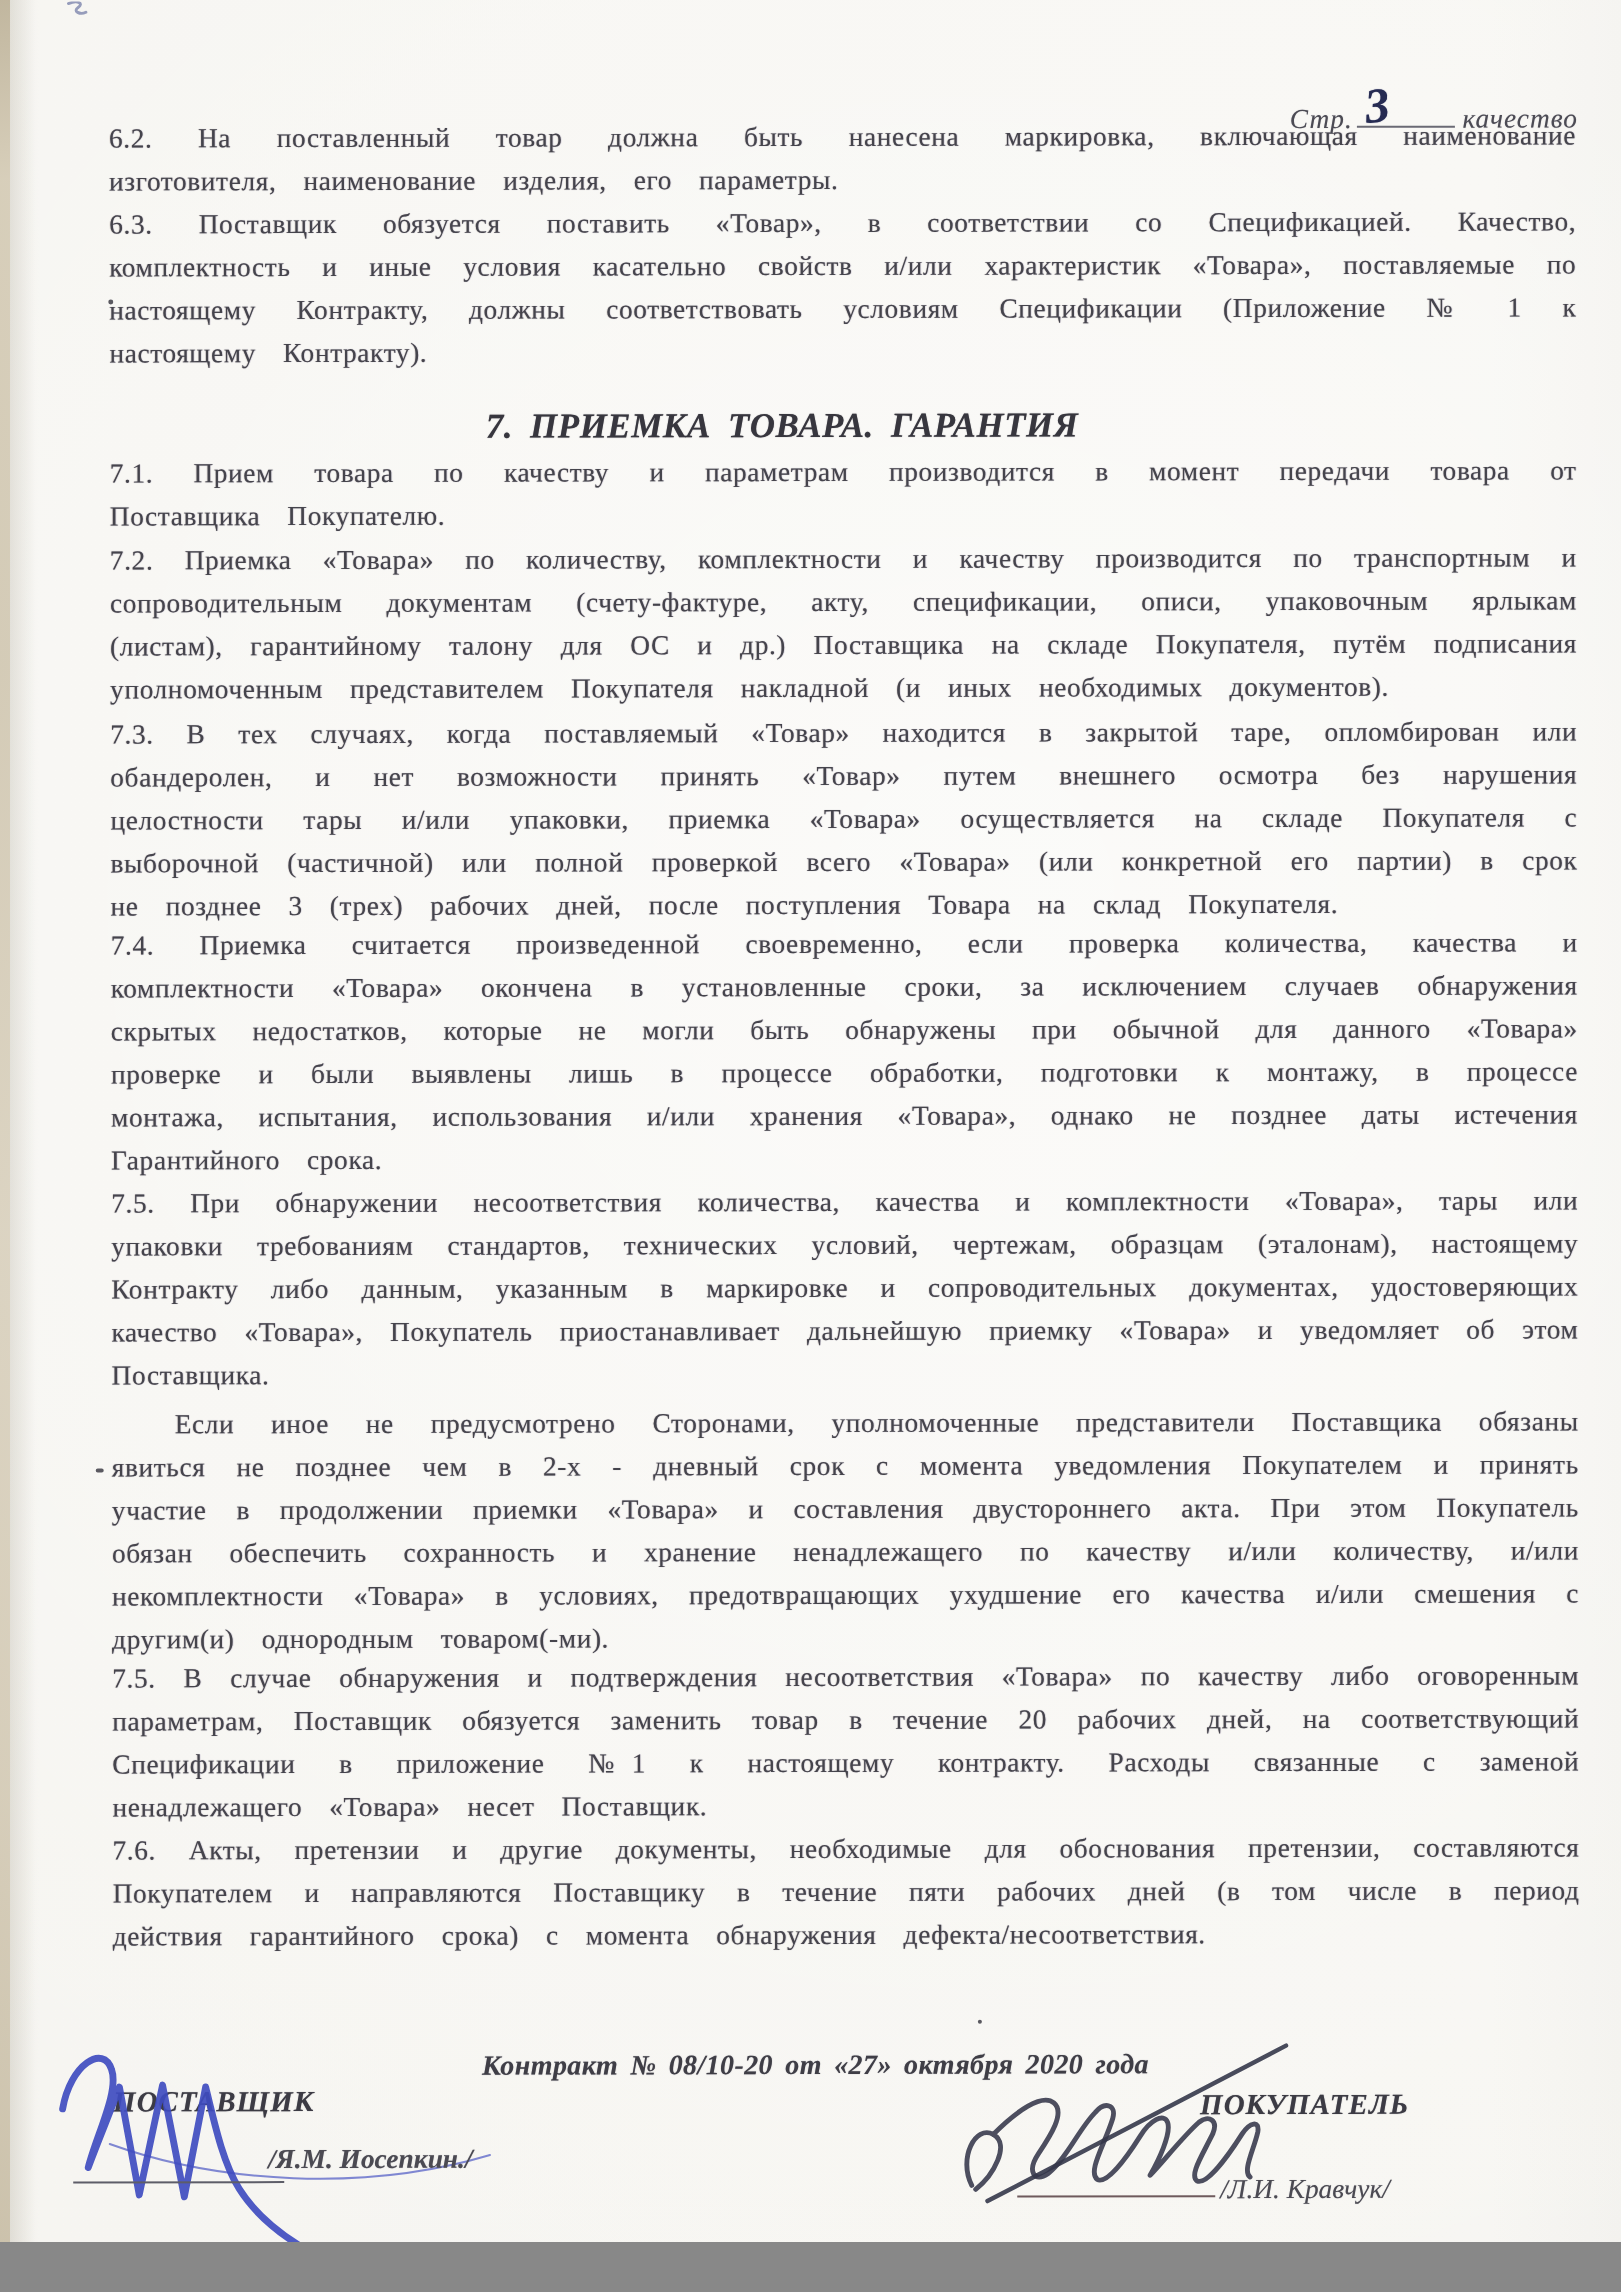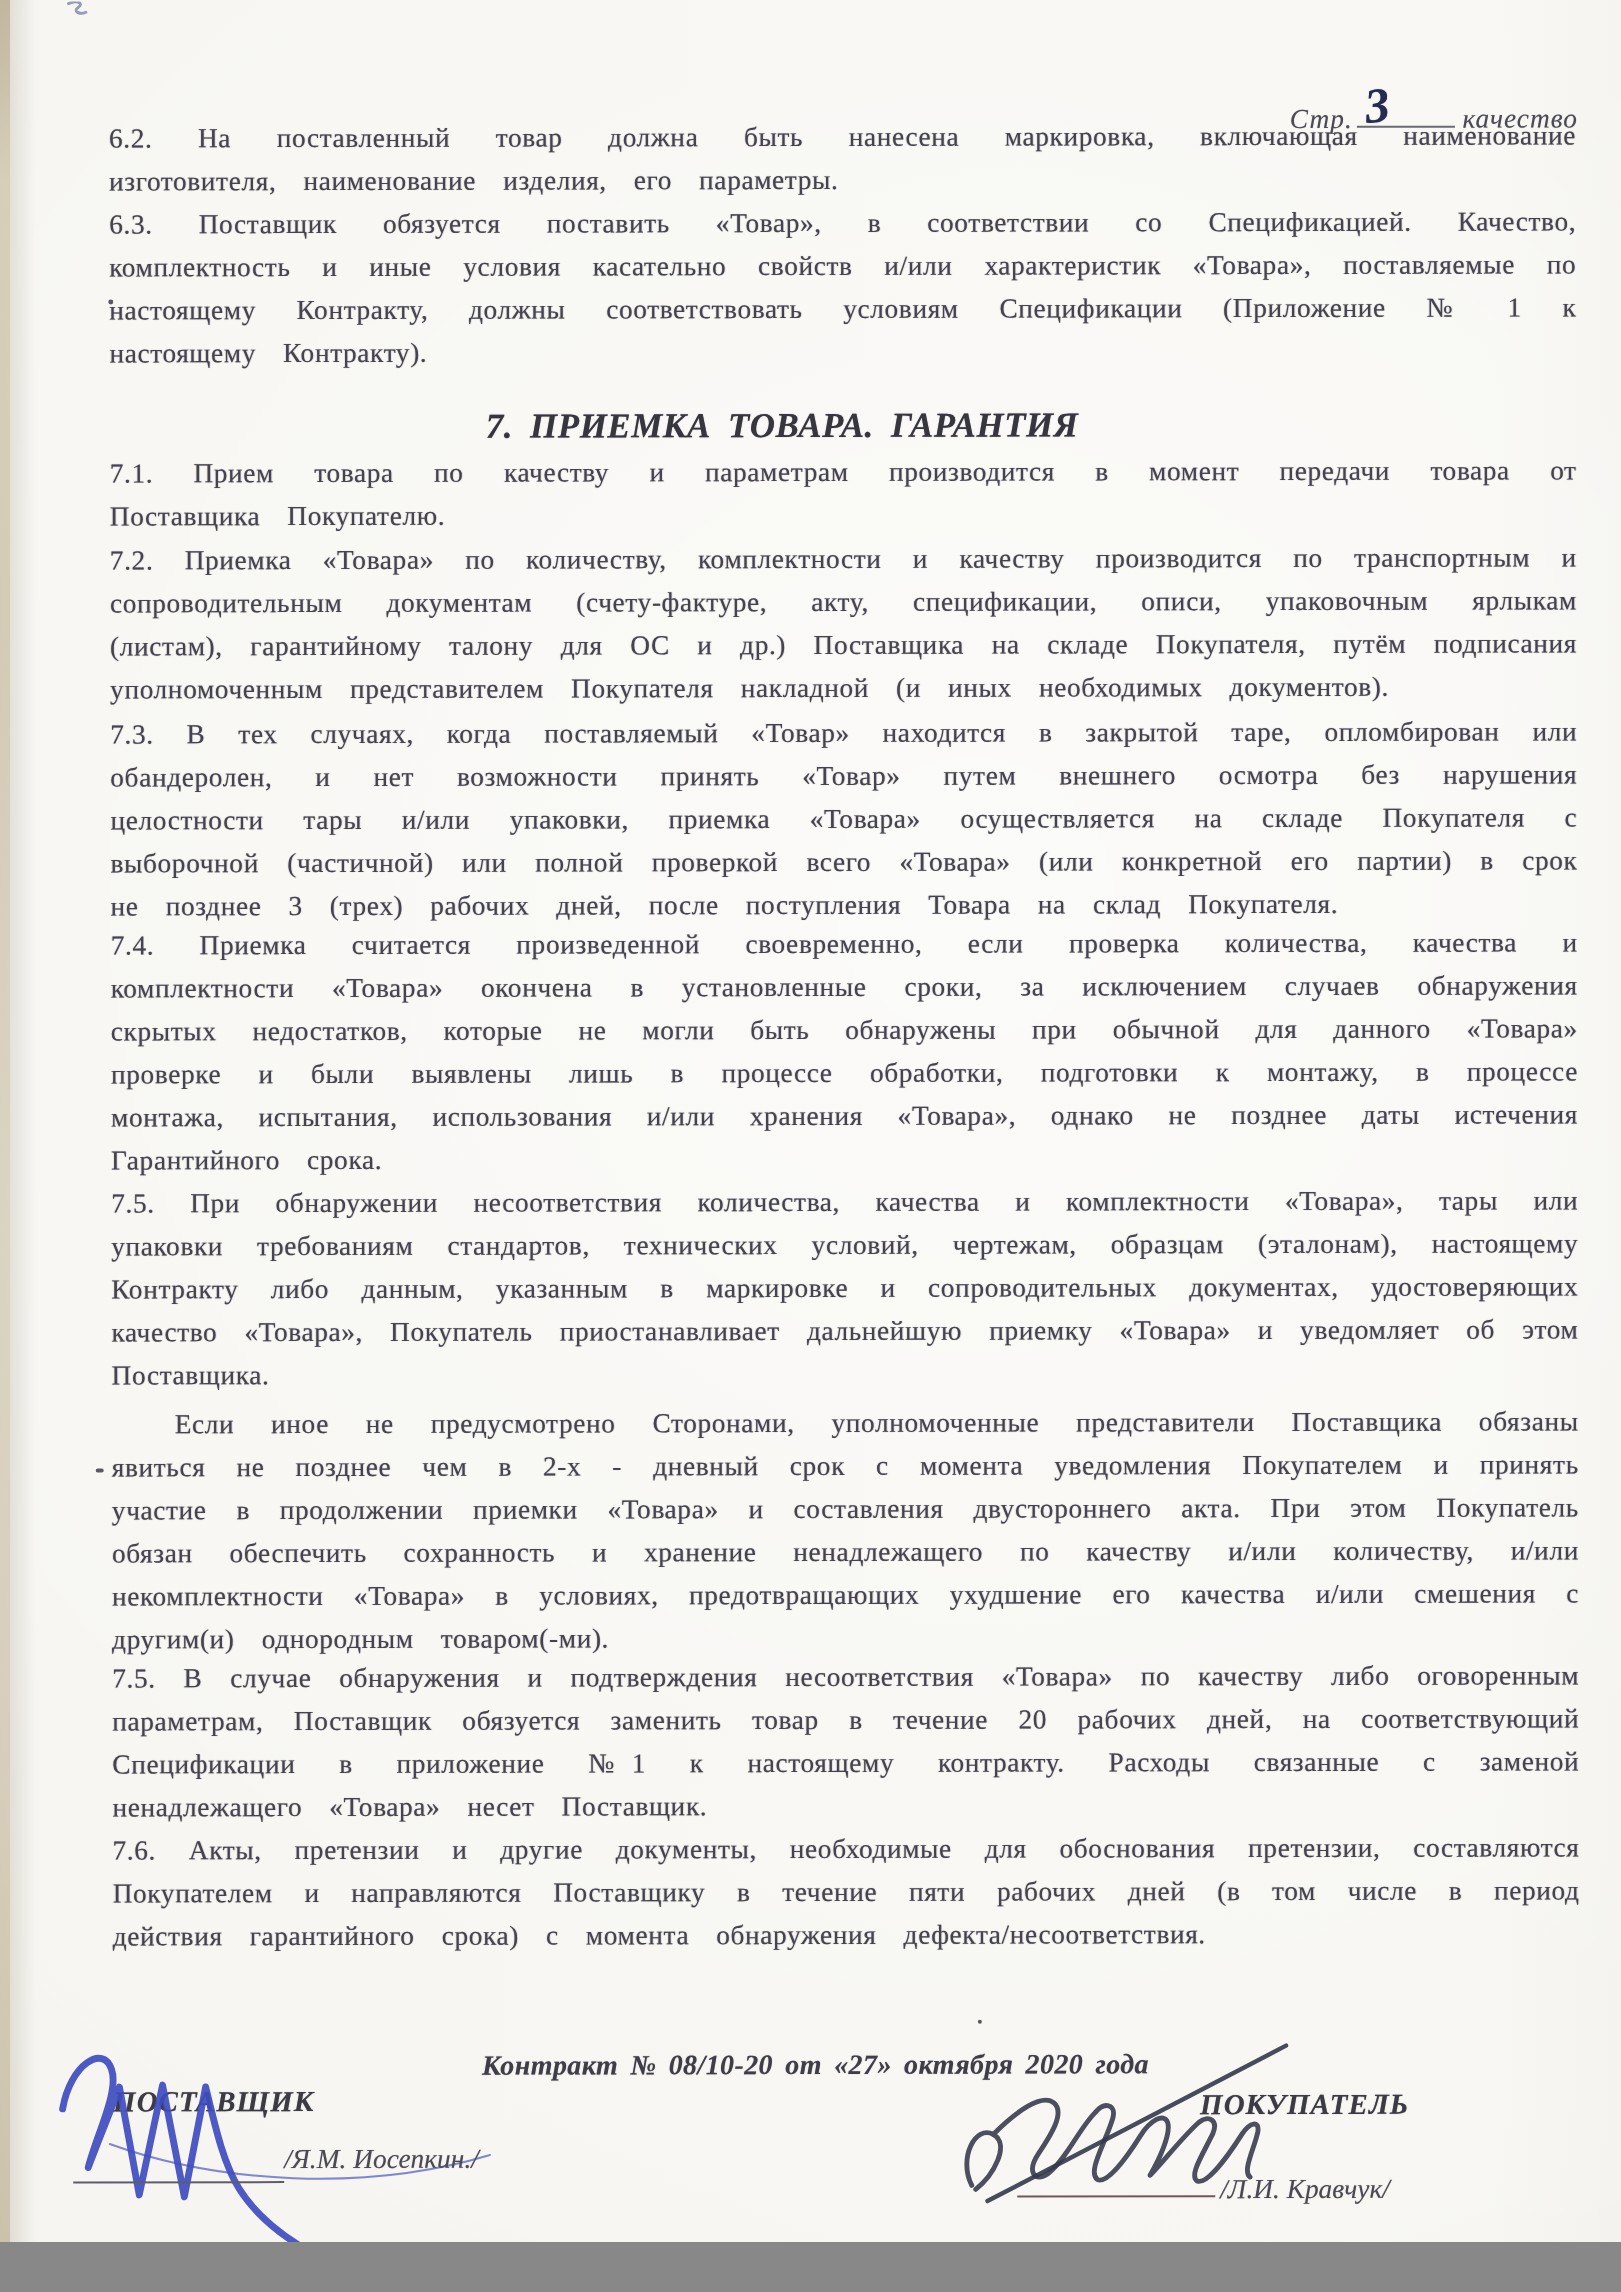--- a/index.html
+++ b/index.html
@@ -102,21 +102,21 @@
   .sig-underline { position: absolute; height: 2px; }
   .sig-underline.supplier { left: 71px;  top: 2180px; width: 211px; background: #5d5d68; }
   .sig-underline.buyer    { left: 1015px; top: 2196px; width: 198px; background: #6e5a5c; }
 
   .party-name {
     position: absolute;
     font-size: 27.4px; font-style: italic; color: #4b4a52;
     white-space: nowrap;
     text-shadow: 0 0 1px rgba(70,70,90,0.4);
   }
-  .party-name.supplier { left: 282px; top: 2143px; }
+  .party-name.supplier { left: 266px; top: 2143px; font-weight: bold; }
   .party-name.buyer    { left: 1218px; top: 2155px; margin-top: 20px; }
 
   .sig-svg { position: absolute; pointer-events: none; }
   .sig-svg.supplier { left: 39px; top: 2017px; }
   .sig-svg.buyer    { left: 946px; top: 2027px; }
 
   
   .bottom-rule {
     position: absolute; left: -3.9px; top: 2268px; width: 1631px; height: 2.9px;
     background: #4a484c; transform: rotate(-0.26deg); transform-origin: left center;

